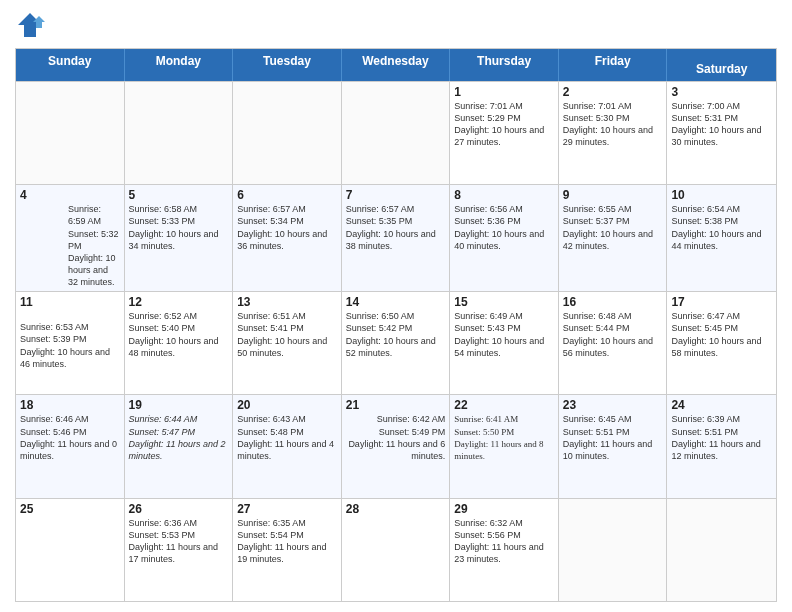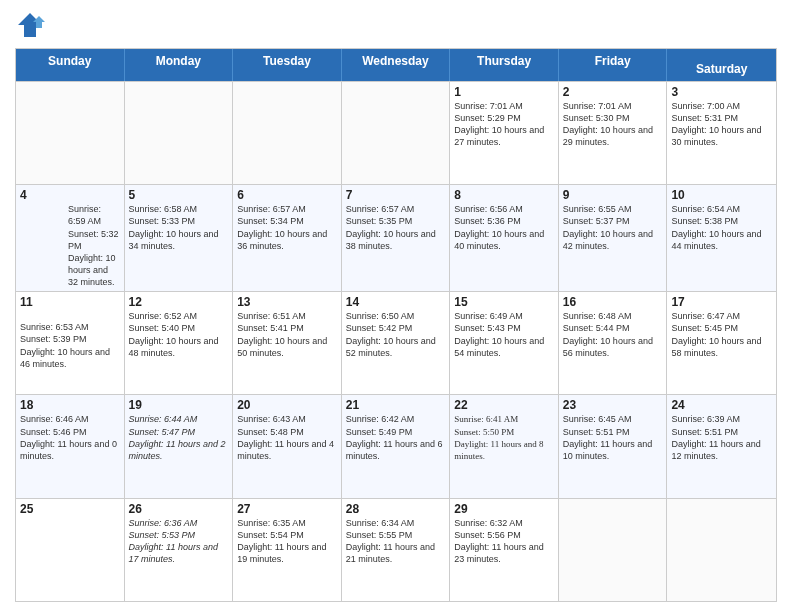--- a/index.html
+++ b/index.html
@@ -273,21 +273,21 @@
 Daylight: 11 hours and 2 minutes.</div>
           </div>
           <div class="cal-cell">
             <div class="day-num">20</div>
             <div class="day-info" style="white-space: pre-line;">Sunrise: 6:43 AM
 Sunset: 5:48 PM
 Daylight: 11 hours and 4 minutes.</div>
           </div>
           <div class="cal-cell">
             <div class="day-num">21</div>
-            <div class="day-info" style="white-space: pre-line;">Sunrise: 6:42 AM
+            <div class="day-info" style="white-space: pre-line; text-align: right;">Sunrise: 6:42 AM
 Sunset: 5:49 PM
 Daylight: 11 hours and 6 minutes.</div>
           </div>
           <div class="cal-cell">
             <div class="day-num">22</div>
             <div class="day-info" style="white-space: pre-line; font-family: Liberation Serif, serif;">Sunrise: 6:41 AM
 Sunset: 5:50 PM
 Daylight: 11 hours and 8 minutes.</div>
           </div>
           <div class="cal-cell">
@@ -302,35 +302,32 @@
 Sunset: 5:51 PM
 Daylight: 11 hours and 12 minutes.</div>
           </div>
         </div>
         <div class="cal-row">
           <div class="cal-cell">
             <div class="day-num">25</div>
           </div>
           <div class="cal-cell">
             <div class="day-num">26</div>
-            <div class="day-info" style="white-space: pre-line; font-style: italic;">Sunrise: 6:36 AM
+            <div class="day-info" style="white-space: pre-line;">Sunrise: 6:36 AM
 Sunset: 5:53 PM
 Daylight: 11 hours and 17 minutes.</div>
           </div>
           <div class="cal-cell">
             <div class="day-num">27</div>
             <div class="day-info" style="white-space: pre-line;">Sunrise: 6:35 AM
 Sunset: 5:54 PM
 Daylight: 11 hours and 19 minutes.</div>
           </div>
           <div class="cal-cell">
             <div class="day-num">28</div>
-            <div class="day-info" style="white-space: pre-line;">Sunrise: 6:34 AM
-Sunset: 5:55 PM
-Daylight: 11 hours and 21 minutes.</div>
           </div>
           <div class="cal-cell">
             <div class="day-num">29</div>
             <div class="day-info" style="white-space: pre-line;">Sunrise: 6:32 AM
 Sunset: 5:56 PM
 Daylight: 11 hours and 23 minutes.</div>
           </div>
           <div class="cal-cell empty"></div>
           <div class="cal-cell empty"></div>
         </div>

